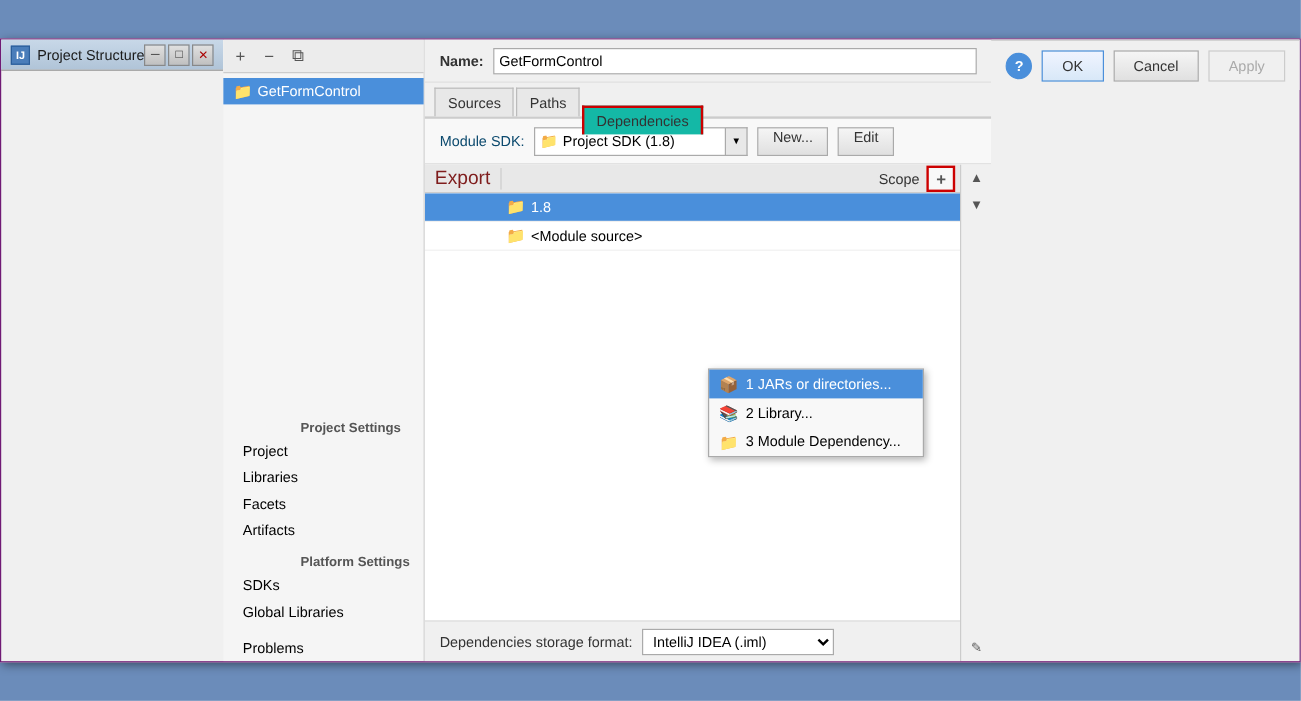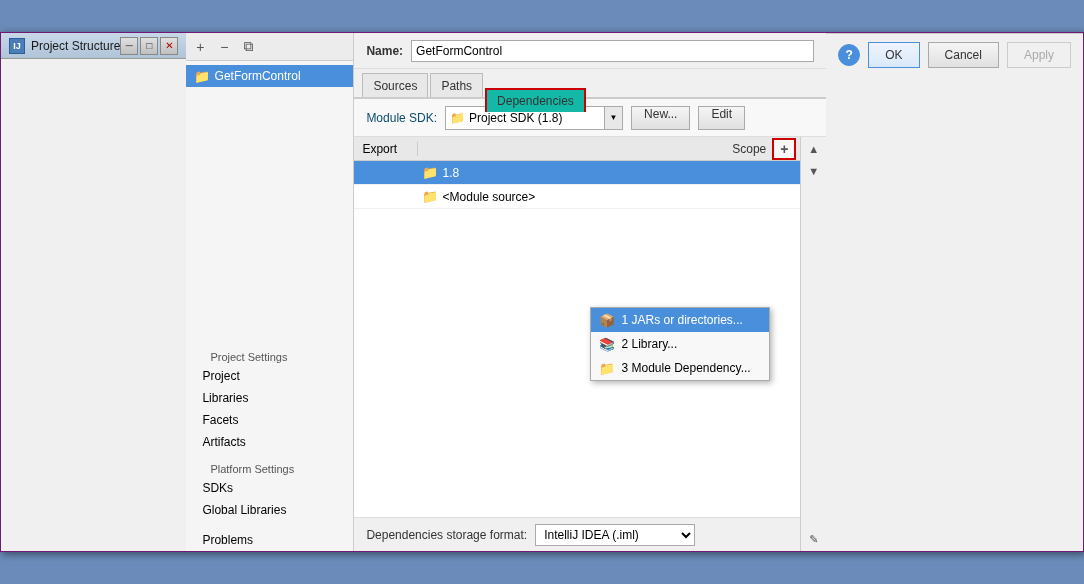--- a/index.html
+++ b/index.html
@@ -135,23 +135,24 @@
     }
 
     .tree-item-icon {
       margin-right: 4px;
       font-size: 13px;
     }
 
     .section-header {
       padding: 4px 8px 2px 24px;
       font-size: 11px;
-      font-weight: normal;
+      font-weight: bold;
       color: #555;
       margin-top: 6px;
+      margin-left: 40px;
     }
 
     .sidebar-item {
       padding: 2px 8px 2px 16px;
       cursor: pointer;
       height: 22px;
       display: flex;
       align-items: center;
     }
     .sidebar-item.selected { background: #4a8fdb; color: white; }
@@ -296,22 +297,22 @@
       display: flex;
       align-items: center;
       background: #e8e8e8;
       border-bottom: 1px solid #ccc;
       height: 24px;
       padding: 0 4px;
     }
 
     .dep-col-export {
       width: 60px;
-      font-size: 12px;
-      color: #000000;
+      font-size: 16px;
+      color: #7f1d1d;
       padding: 0 4px;
       border-right: 1px solid #ccc;
     }
 
     .dep-col-name {
       flex: 1;
       font-size: 12px;
       color: #333;
       padding: 0 4px;
     }

